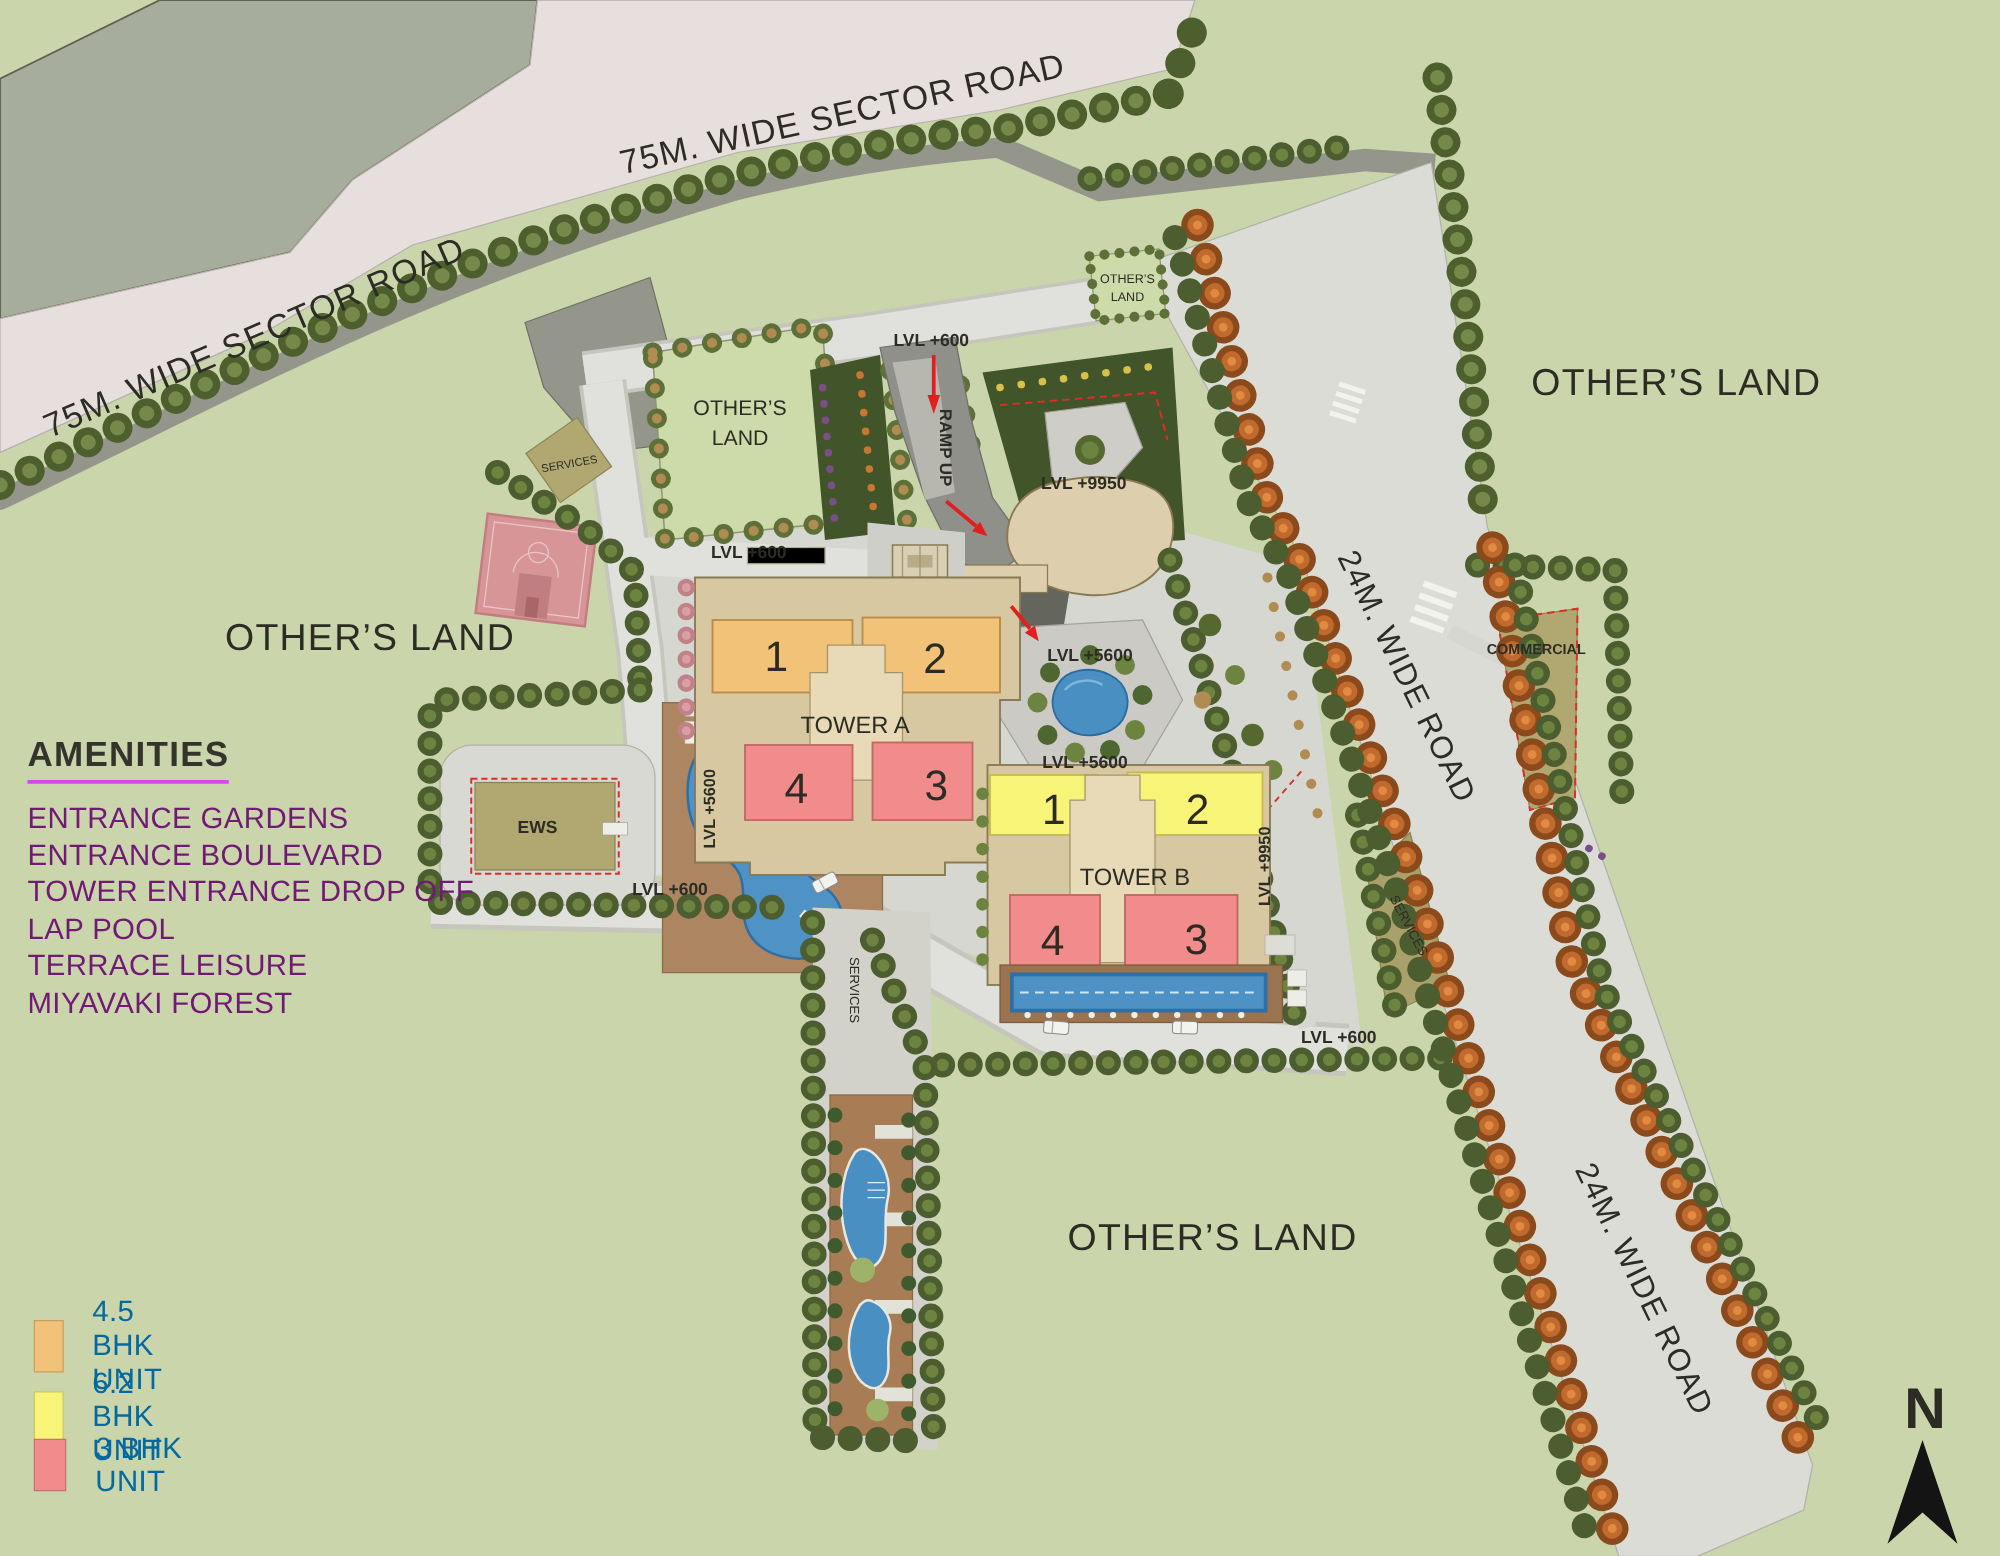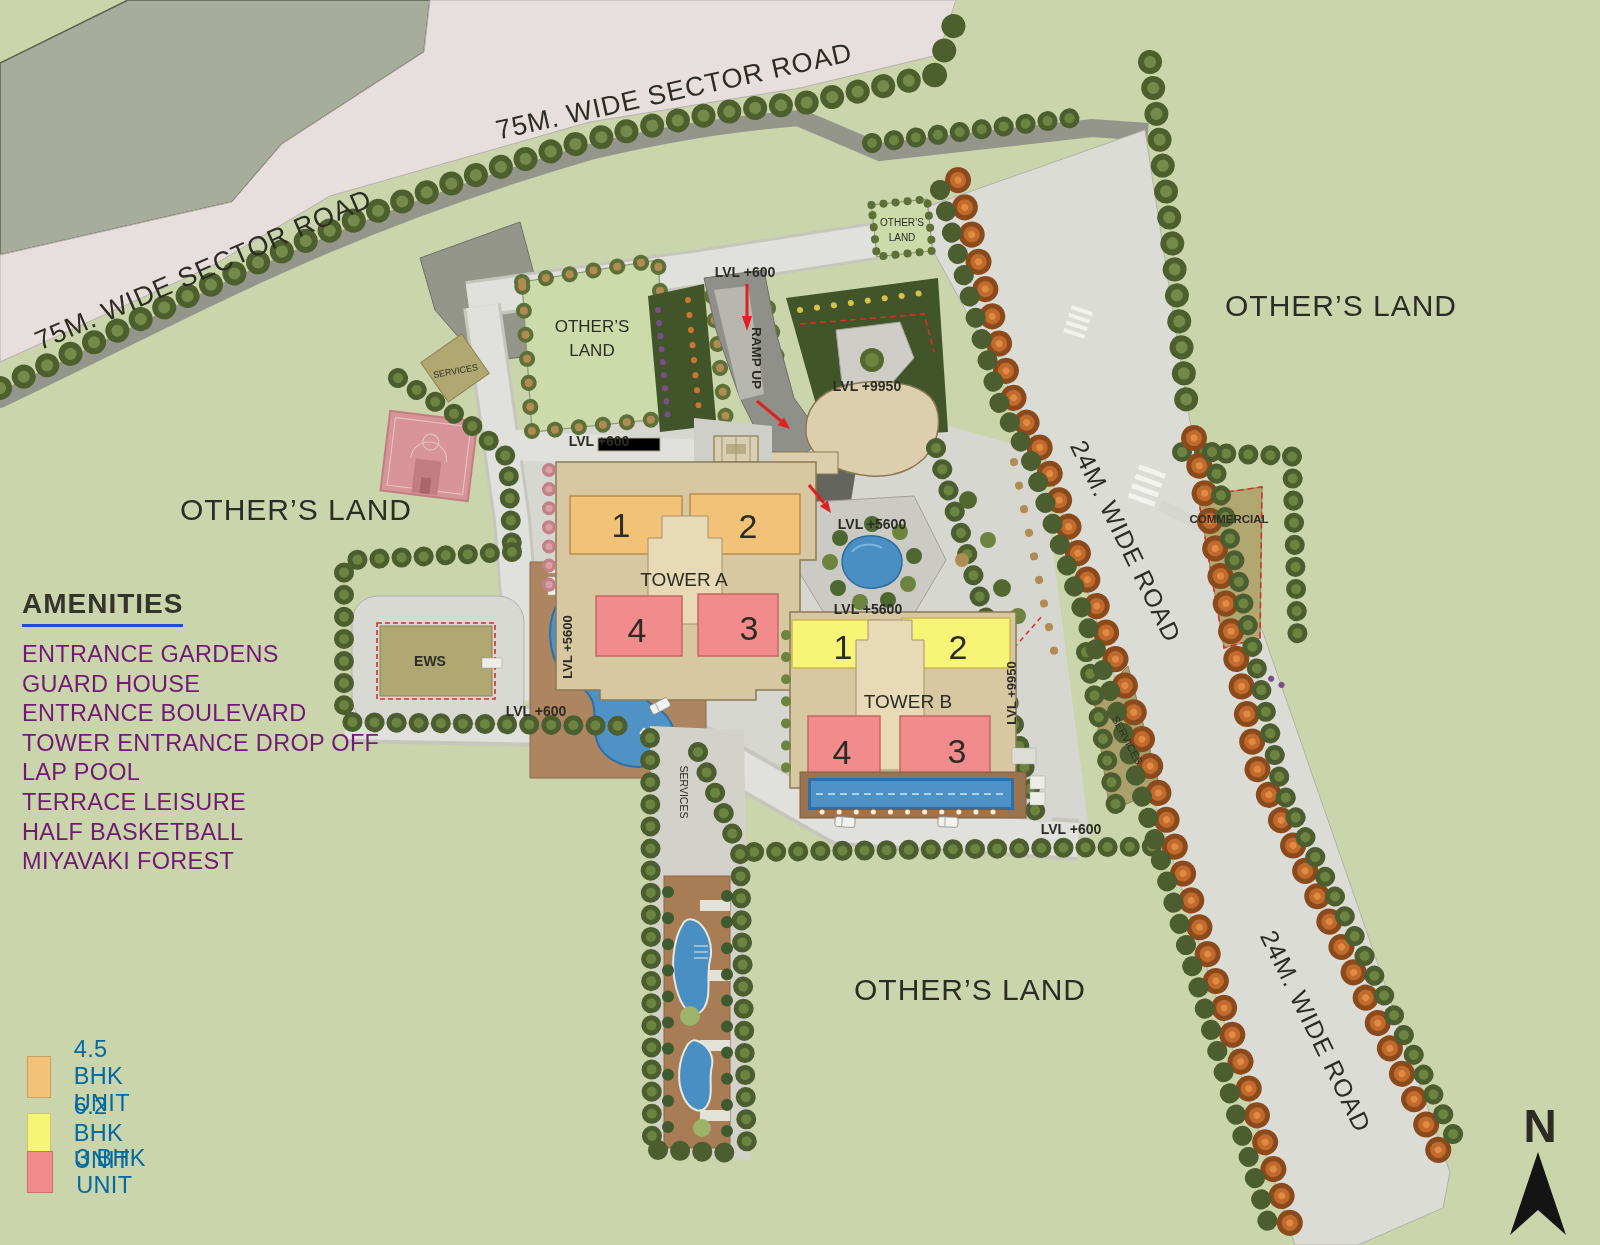--- a/index.html
+++ b/index.html
@@ -11,21 +11,21 @@
   .g12{stroke:#74894a;stroke-width:12;stroke-dasharray:.1 26;}
   .h20{stroke:#4c5d2f;stroke-width:20;stroke-dasharray:.1 22;}
   .h10{stroke:#6d8440;stroke-width:10;stroke-dasharray:.1 22;}
   .o26{stroke:#8a4a1c;stroke-width:26;stroke-dasharray:.1 28;}
   .o16{stroke:#c06a2e;stroke-width:16;stroke-dasharray:.1 28;}
   .o7{stroke:#e08a42;stroke-width:7;stroke-dasharray:.1 28;}
   .tg16{stroke:#5d7038;stroke-width:16;stroke-dasharray:.1 24;}
   .tg8{stroke:#b08c52;stroke-width:8;stroke-dasharray:.1 24;}
   .lbl{font-weight:bold;}
   .amenities{position:absolute;left:22px;top:588px;color:#34342c;}
-  .am-title{font-size:28px;font-weight:bold;letter-spacing:1px;border-bottom:3px solid #1d4ed8;
+  .am-title{font-size:28px;font-weight:bold;letter-spacing:1px;border-bottom:3px solid #d946ef;
             display:inline-block;padding-bottom:4px;margin-bottom:13px;}
   .am-item{font-size:23.5px;line-height:29.6px;letter-spacing:.3px;color:#701a75;}
   .legend{position:absolute;left:27px;top:1036px;}
   .leg-row{position:absolute;left:0;display:flex;align-items:center;}
   .leg-row.r0{top:0px;} .leg-row.r1{top:57px;} .leg-row.r2{top:109px;}
   .swatch{width:43px;height:40px;border:1px solid rgba(0,0,0,.18);}
   .leg-label{font-size:23.5px;color:#0369a1;margin-left:23px;letter-spacing:.3px;}
 </style>
 </head>
 <body>
@@ -307,26 +307,24 @@
   <g>
     <text class="lbl" x="1540" y="1142" font-size="46" text-anchor="middle" fill="#141414">N</text>
     <polygon points="1538,1152 1510,1235 1538,1210 1566,1235" fill="#141414"></polygon>
   </g>
 </svg>
 
 
 <div class="amenities">
   <div class="am-title">AMENITIES</div>
   <div class="am-item">ENTRANCE GARDENS</div>
-  <div class="am-item">GUARD HOUSE</div>
   <div class="am-item">ENTRANCE BOULEVARD</div>
   <div class="am-item">TOWER ENTRANCE DROP OFF</div>
   <div class="am-item">LAP POOL</div>
   <div class="am-item">TERRACE LEISURE</div>
-  <div class="am-item">HALF BASKETBALL</div>
   <div class="am-item">MIYAVAKI FOREST</div>
 </div>
 
 
 <div class="legend">
   <div class="leg-row r0">
     <span class="swatch" style="background: rgb(243, 194, 121);"></span>
     <span class="leg-label">4.5 BHK UNIT</span>
   </div>
   <div class="leg-row r1">

